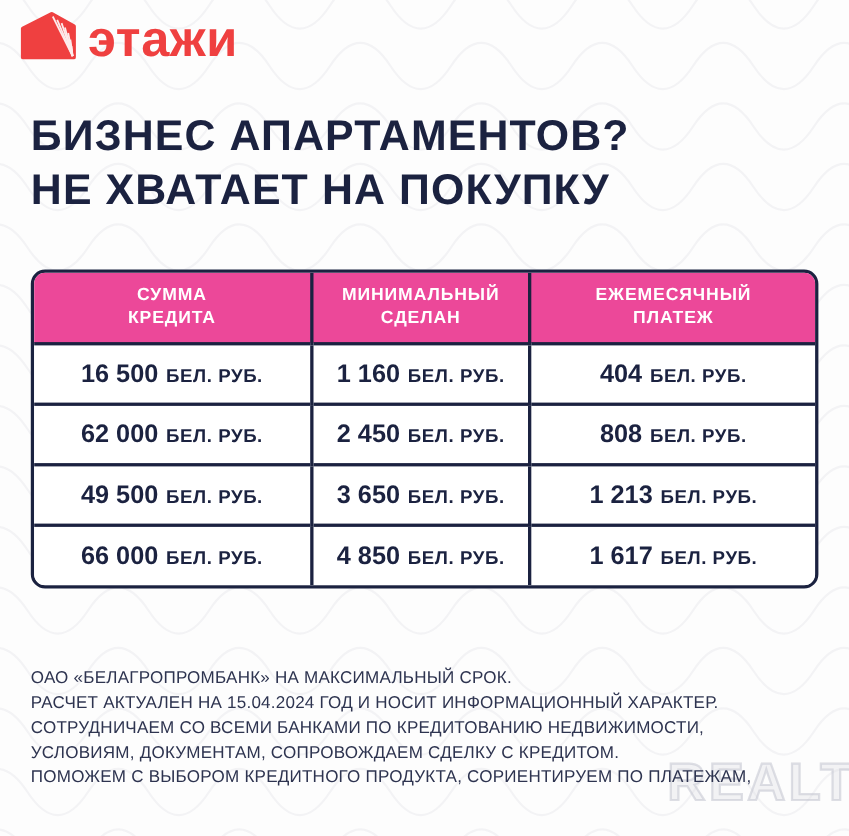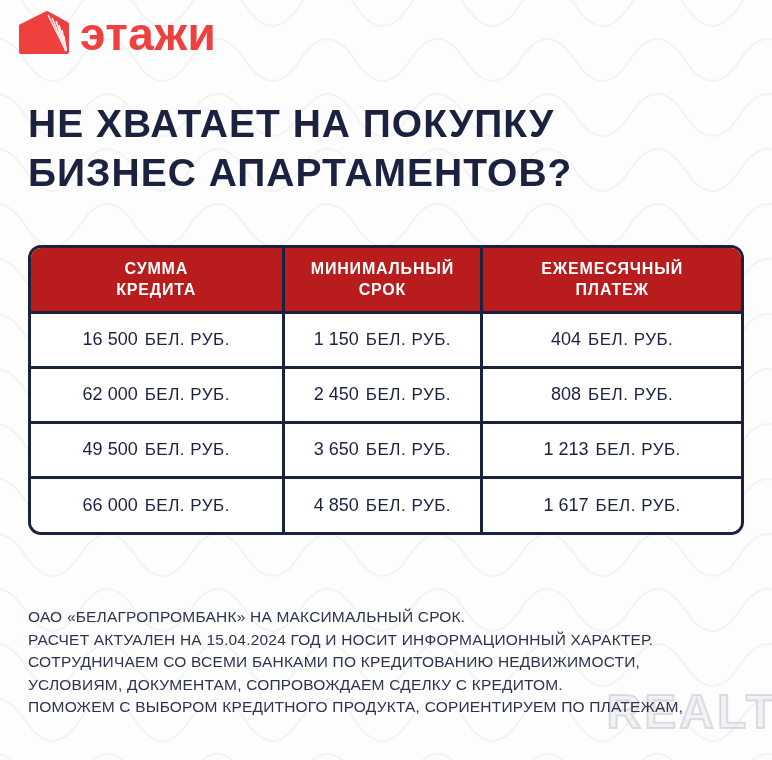--- a/index.html
+++ b/index.html
@@ -57,21 +57,21 @@
     border: 3px solid #1b2240;
     border-radius: 13px;
     overflow: hidden;
     background: #ffffff;
   }
   table.credit-table {
     width: 100%;
     border-collapse: collapse;
   }
   .credit-table th {
-    background: #b91c1c;
+    background: #ec4899;
     color: #ffffff;
     height: 64px;
     font-size: 16px;
     font-weight: 700;
     letter-spacing: 0.8px;
     line-height: 21px;
     text-align: center;
     vertical-align: middle;
   }
   .credit-table td {
@@ -83,27 +83,27 @@
     white-space: nowrap;
   }
   .credit-table th + th,
   .credit-table td + td {
     border-left: 3px solid #1b2240;
   }
   .col-1 { width: 35.5%; }
   .col-2 { width: 28%; }
   .col-3 { width: 36.5%; }
   .cell-amount {
-    font-size: 18px;
-    font-weight: 400;
+    font-size: 23px;
+    font-weight: 700;
     color: #1b2240;
   }
   .cell-unit {
     font-size: 17px;
-    font-weight: 400;
+    font-weight: 700;
     letter-spacing: 0.5px;
     color: #1b2240;
     margin-left: 7px;
     margin-top: 24px;
   }
   
   .exchange-rate {
     position: absolute;
     left: 28px;
     top: 558px;
@@ -175,51 +175,51 @@
           <line x1="48" y1="41" x2="44" y2="20"></line>
           <line x1="48" y1="41" x2="46" y2="26"></line>
           <line x1="48" y1="41" x2="47" y2="32"></line>
         </g>
       </svg>
     </span>
     <span class="logo-text">этажи</span>
   </div>
 
   <div class="heading">
+    <div>БИЗНЕС АПАРТАМЕНТОВ?</div>
     <div>НЕ ХВАТАЕТ НА ПОКУПКУ</div>
-    <div>БИЗНЕС АПАРТАМЕНТОВ?</div>
   </div>
 
   <div class="credit-table-wrap">
     <table class="credit-table">
       <colgroup>
         <col class="col-1">
           <col class="col-2">
           <col class="col-3">
       </colgroup>
       <thead>
         <tr>
           <th>
             <div>СУММА</div>
             <div>КРЕДИТА</div>
           </th>
           <th>
             <div>МИНИМАЛЬНЫЙ</div>
-            <div>СРОК</div>
+            <div>СДЕЛАН</div>
           </th>
           <th>
             <div>ЕЖЕМЕСЯЧНЫЙ</div>
             <div>ПЛАТЕЖ</div>
           </th>
         </tr>
       </thead>
       <tbody>
         <tr>
           <td><span class="cell-amount">16 500</span><span class="cell-unit">БЕЛ. РУБ.</span></td>
-          <td><span class="cell-amount">1 150</span><span class="cell-unit">БЕЛ. РУБ.</span></td>
+          <td><span class="cell-amount">1 160</span><span class="cell-unit">БЕЛ. РУБ.</span></td>
           <td><span class="cell-amount">404</span><span class="cell-unit">БЕЛ. РУБ.</span></td>
         </tr>
         <tr>
           <td><span class="cell-amount">62 000</span><span class="cell-unit">БЕЛ. РУБ.</span></td>
           <td><span class="cell-amount">2 450</span><span class="cell-unit">БЕЛ. РУБ.</span></td>
           <td><span class="cell-amount">808</span><span class="cell-unit">БЕЛ. РУБ.</span></td>
         </tr>
         <tr>
           <td><span class="cell-amount">49 500</span><span class="cell-unit">БЕЛ. РУБ.</span></td>
           <td><span class="cell-amount">3 650</span><span class="cell-unit">БЕЛ. РУБ.</span></td>

